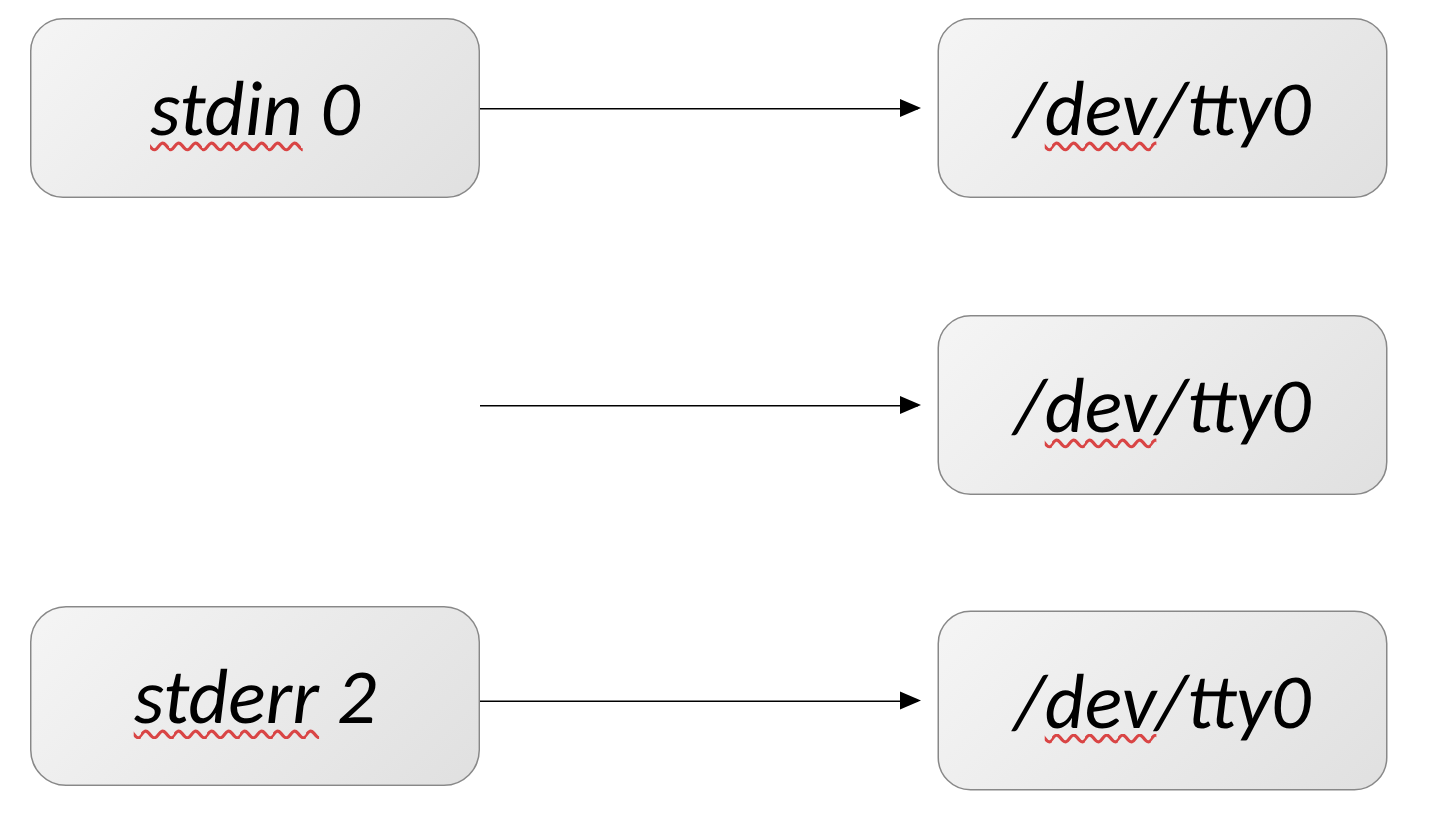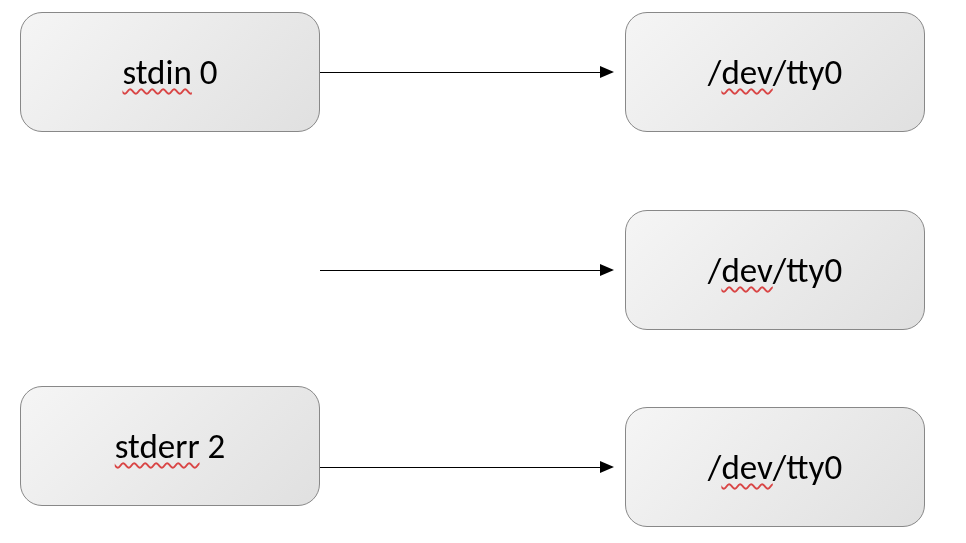--- a/index.html
+++ b/index.html
@@ -25,23 +25,24 @@
       width: 300px;
       height: 120px;
       border: 1px solid #888;
       border-radius: 22px;
       background: linear-gradient(135deg, #f5f5f5 0%, #e0e0e0 100%);
       display: flex;
       align-items: center;
       justify-content: center;
     }
     .node-label {
-      font-size: 35px;
+      font-size: 52px;
       color: #000;
       white-space: nowrap;
+      font-style: italic;
     }
     .spellcheck {
       text-decoration-line: underline;
       text-decoration-style: wavy;
       text-decoration-color: #d94545;
       text-decoration-thickness: 2px;
       text-underline-offset: 4px;
     }
     .arrow {
       position: absolute;
@@ -61,21 +62,21 @@
     }
     
     .row1-left { left: 20px; top: 12px; }
     .row1-right { left: 625px; top: 12px; }
     .row1-arrow { left: 320px; top: 72px; width: 292px; }
 
     .row2-left { left: 20px; top: 210px; }
     .row2-right { left: 625px; top: 210px; }
     .row2-arrow { left: 320px; top: 270px; width: 292px; }
 
-    .row3-left { left: 20px; top: 386px; }
+    .row3-left { left: 20px; top: 404px; border-radius: 24px; }
     .row3-right { left: 625px; top: 407px; }
     .row3-arrow { left: 320px; top: 467px; width: 292px; }
   </style>
 </head>
 <body>
 
 <div class="diagram">
 
   <div class="node row1-left">
     <span class="node-label">

